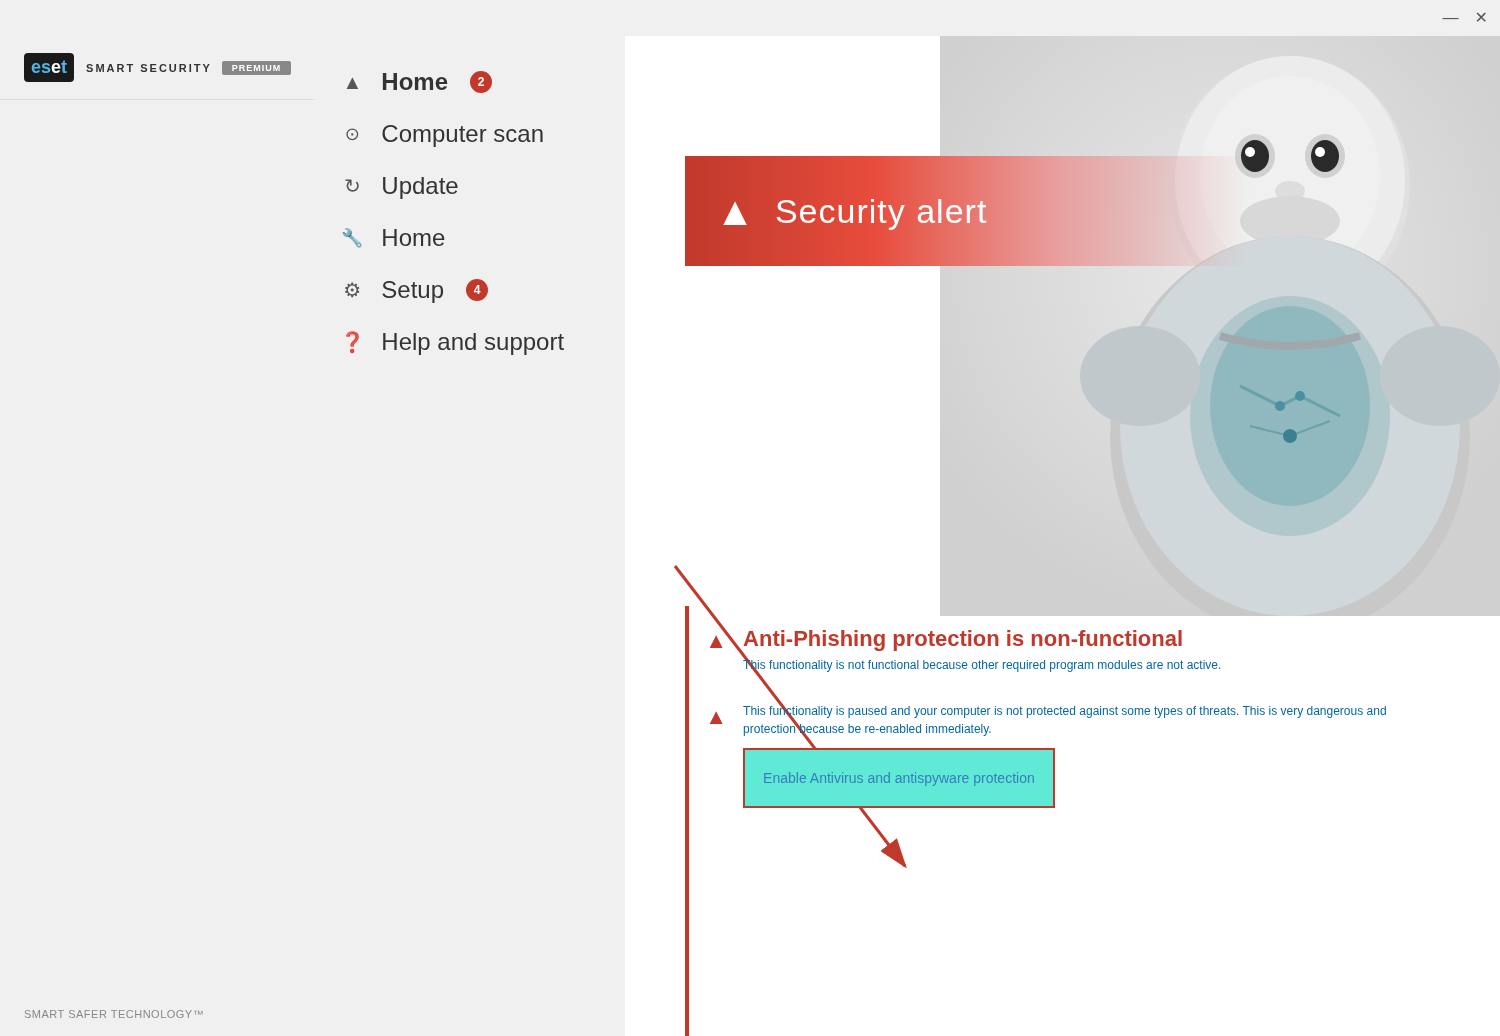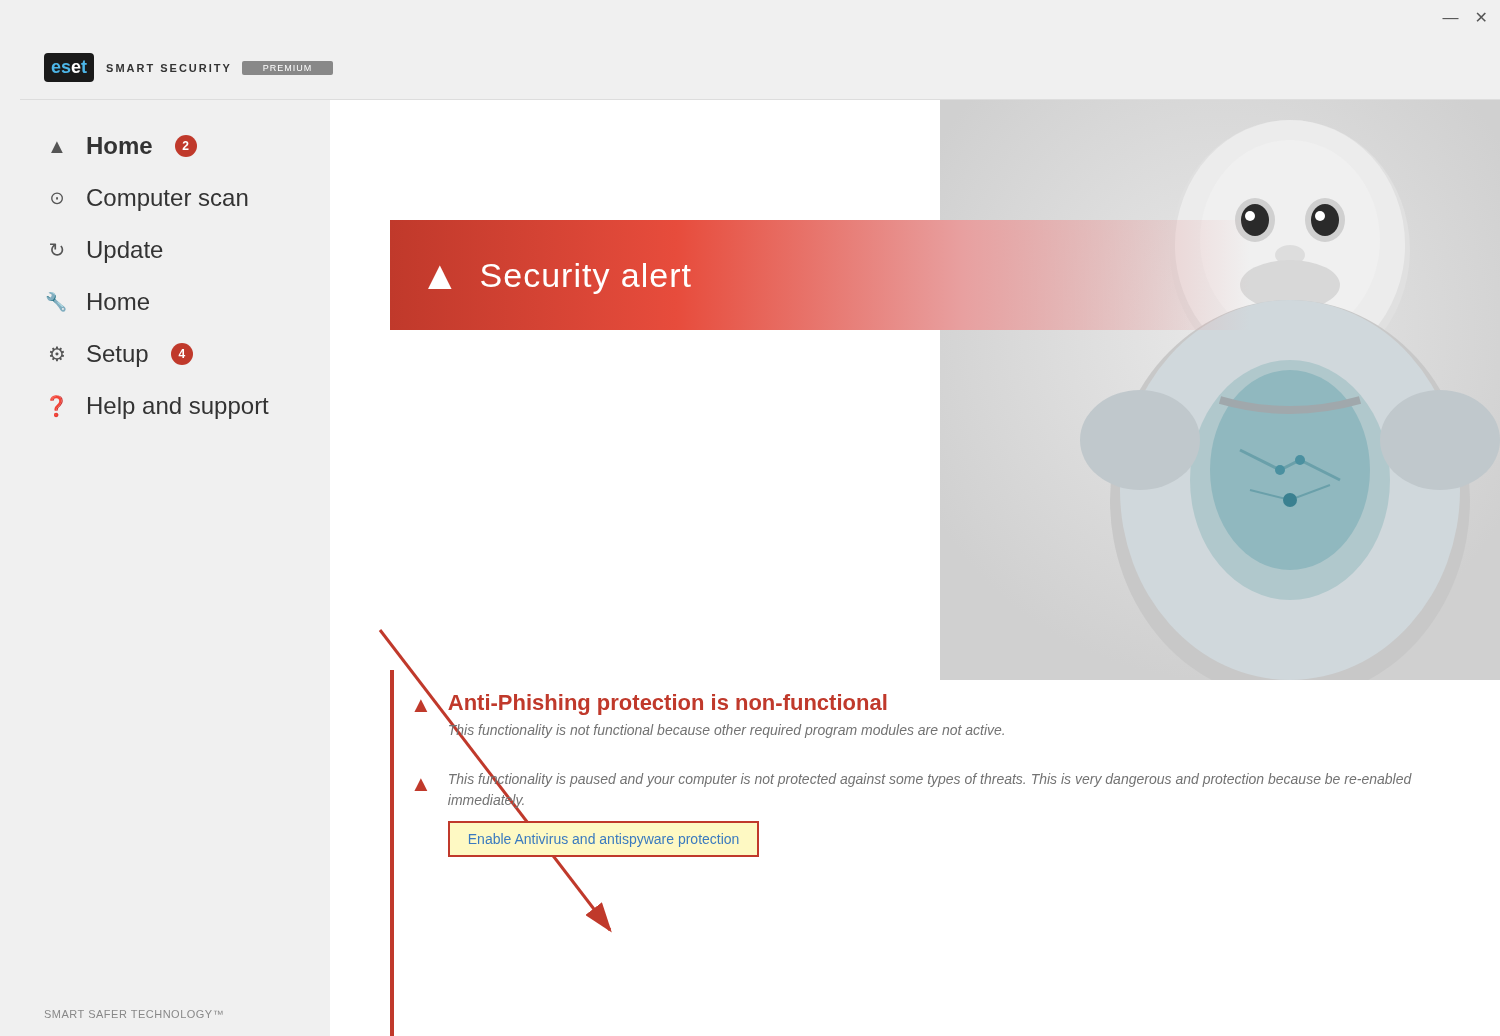--- a/index.html
+++ b/index.html
@@ -31,23 +31,22 @@
       cursor: pointer;
       user-select: none;
       line-height: 1;
     }
 
     
     .app-window {
       position: absolute;
       top: 36px; left: 0; right: 0; bottom: 0;
       display: flex;
-      flex-direction: column;
+      flex-direction: row;
       background: #f0f0f0;
-      margin-left: 20px;
     }
 
     
     .app-header {
       height: 64px;
       background: #f0f0f0;
       display: flex;
       align-items: center;
       padding: 0 24px;
       border-bottom: 1px solid #ddd;
@@ -74,22 +73,22 @@
       font-weight: 600;
       color: #333;
       letter-spacing: 2px;
       text-transform: uppercase;
       margin-right: 10px;
     }
     .premium-badge {
       background: #888;
       color: #fff;
       font-size: 9px;
-      font-weight: 400;
-      padding: 2px 21px;
+      font-weight: 700;
+      padding: 2px 10px;
       border-radius: 2px;
       letter-spacing: 1px;
       text-transform: uppercase;
     }
 
     
     .main-layout {
       flex: 1;
       display: flex;
       overflow: hidden;
@@ -226,38 +225,37 @@
       margin-top: 2px;
     }
     .alert-item-content {}
     .alert-item-title {
       color: #c0392b;
       font-size: 22px;
       font-weight: 600;
       margin-bottom: 4px;
     }
     .alert-item-desc {
-      color: #737373;
-      font-size: 14px;
+      color: #0369a1;
+      font-size: 12px;
       line-height: 1.5;
-      font-style: italic;
     }
 
     
     .enable-btn-container {
       margin-top: 10px;
     }
     .enable-btn {
       display: inline-block;
-      padding: 8px 18px;
+      padding: 20px 18px;
       border: 2px solid #c0392b;
       color: #3a7abf;
       font-size: 14px;
       cursor: pointer;
-      background: #fef9c3;
+      background: #5eead4;
     }
 
     
     .arrow-svg {
       position: absolute;
       left: 0;
       top: 500px;
       width: 380px;
       height: 380px;
       pointer-events: none;

